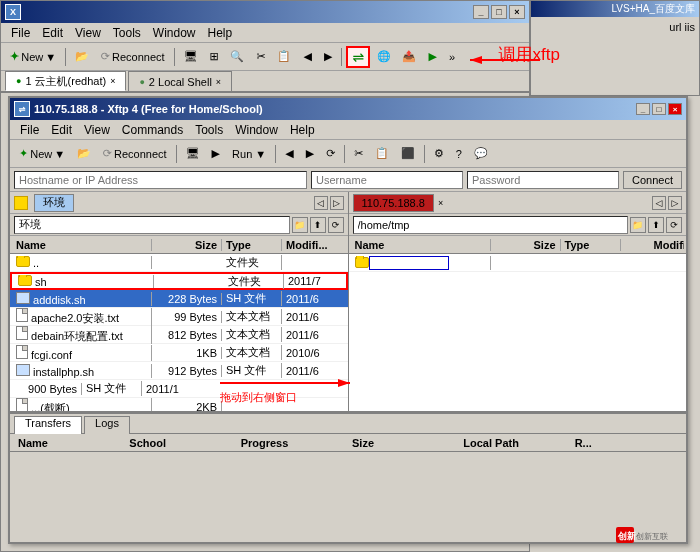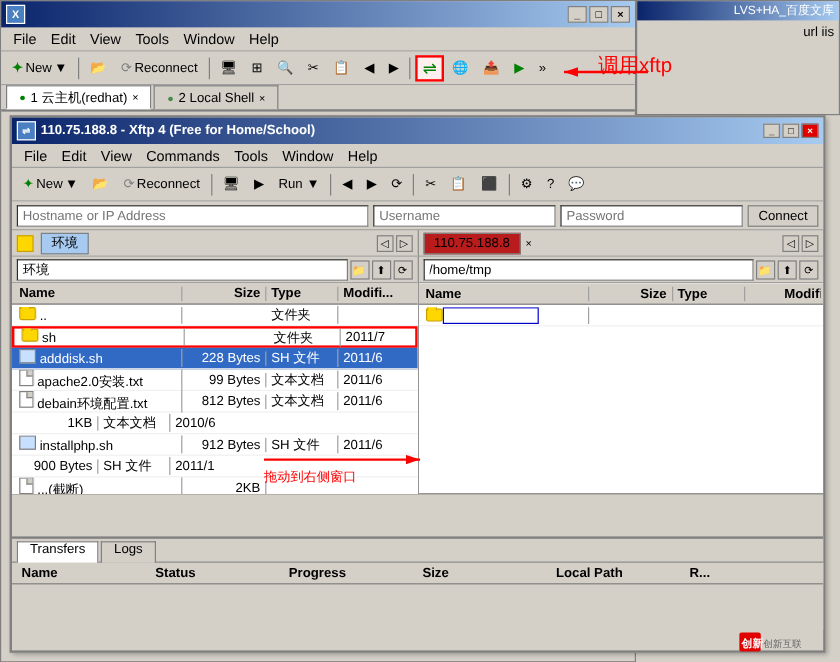--- a/index.html
+++ b/index.html
@@ -65,21 +65,21 @@
     .file-row { display: flex; height: 18px; align-items: center; border-bottom: 1px solid #f0f0f0; padding: 0 2px; font-size: 11px; cursor: pointer; }
     .file-row.selected { background: #316ac5; color: white; }
 
     
     .col-name-r { flex: 0 0 140px; padding: 0 4px; border-right: 1px solid #a0a0a0; overflow: hidden; display: flex; align-items: center; }
     .col-size-r { flex: 0 0 70px; padding: 0 4px; border-right: 1px solid #a0a0a0; text-align: right; overflow: hidden; }
     .col-type-r { flex: 0 0 60px; padding: 0 4px; border-right: 1px solid #a0a0a0; overflow: hidden; }
     .col-modified-r { flex: 1; padding: 0 4px; overflow: hidden; margin-left: 29px; }
 
     
-    .transfer-panel { background: #d4d0c8; border-top: 2px solid #808080; height: 78px; margin-top: 35px; }
+    .transfer-panel { background: #d4d0c8; border-top: 2px solid #808080; height: 78px; }
     .transfer-tabs { display: flex; height: 20px; border-bottom: 1px solid #808080; padding: 2px 4px 0; gap: 2px; }
     .transfer-tab { height: 18px; padding: 0 10px; background: #d4d0c8; border: 1px solid #808080; border-bottom: none; font-size: 11px; cursor: pointer; }
     .transfer-tab.active { background: white; }
     .transfer-header { display: flex; height: 18px; align-items: center; background: #d4d0c8; border-bottom: 1px solid #808080; padding: 0 4px; font-size: 11px; font-weight: bold; }
     .t-col { flex: 1; padding: 0 4px; }
 
     
     .watermark { position: absolute; bottom: 4px; right: 4px; font-size: 9px; color: #666; z-index: 100; font-family: Liberation Mono, monospace; }
 
     
@@ -347,20 +347,21 @@
         </div>
 
         <div class="file-row">
           <div class="col-name"><span class="icon-file"></span> debain环境配置.txt</div>
           <div class="col-size">812 Bytes</div>
           <div class="col-type">文本文档</div>
           <div class="col-modified">2011/6</div>
         </div>
 
         <div class="file-row">
+          <div class="col-name"><span class="icon-file"></span> fcgi.conf</div>
           <div class="col-size">1KB</div>
           <div class="col-type">文本文档</div>
           <div class="col-modified">2010/6</div>
         </div>
 
         <div class="file-row">
           <div class="col-name"><span style="display:inline-block;width:14px;height:12px;background:#c8e0ff;border:1px solid #808080;"></span> installphp.sh</div>
           <div class="col-size">912 Bytes</div>
           <div class="col-type">SH 文件</div>
           <div class="col-modified">2011/6</div>
@@ -428,21 +429,21 @@
     <span style="position:absolute; top: -14px; left: 10px; color:red; font-size:11px; white-space:nowrap;margin-top:36px;">拖动到右侧窗口</span>
   </div>
 
   <div class="transfer-panel">
     <div class="transfer-tabs">
       <div class="transfer-tab active">Transfers</div>
       <div class="transfer-tab">Logs</div>
     </div>
     <div class="transfer-header">
       <div class="t-col">Name</div>
-      <div class="t-col">Status</div>
+      <div class="t-col">School</div>
       <div class="t-col">Progress</div>
       <div class="t-col">Size</div>
       <div class="t-col">Local Path</div>
       <div class="t-col">R...</div>
     </div>
   </div>
 </div>
 
 <div class="watermark">
   <svg width="80" height="20">

